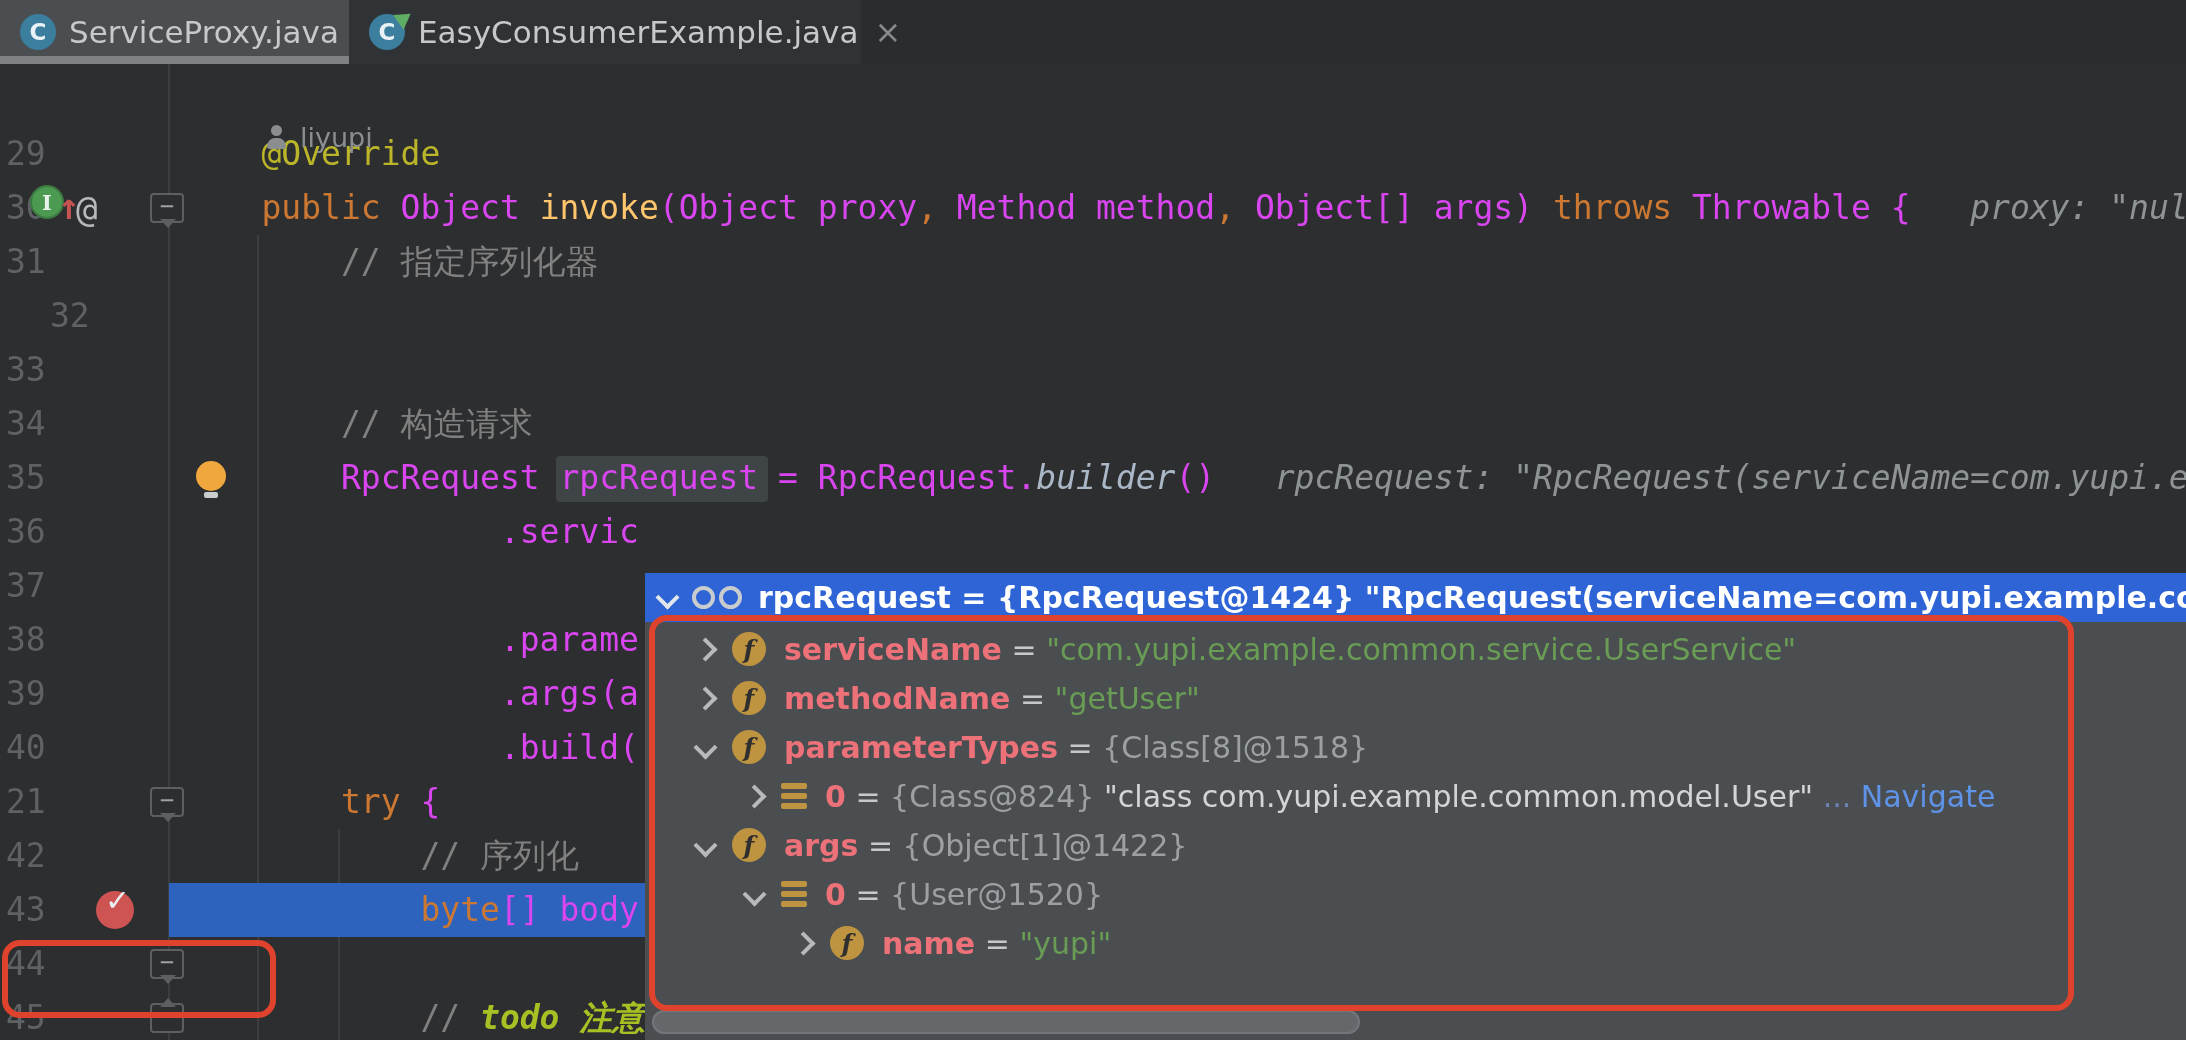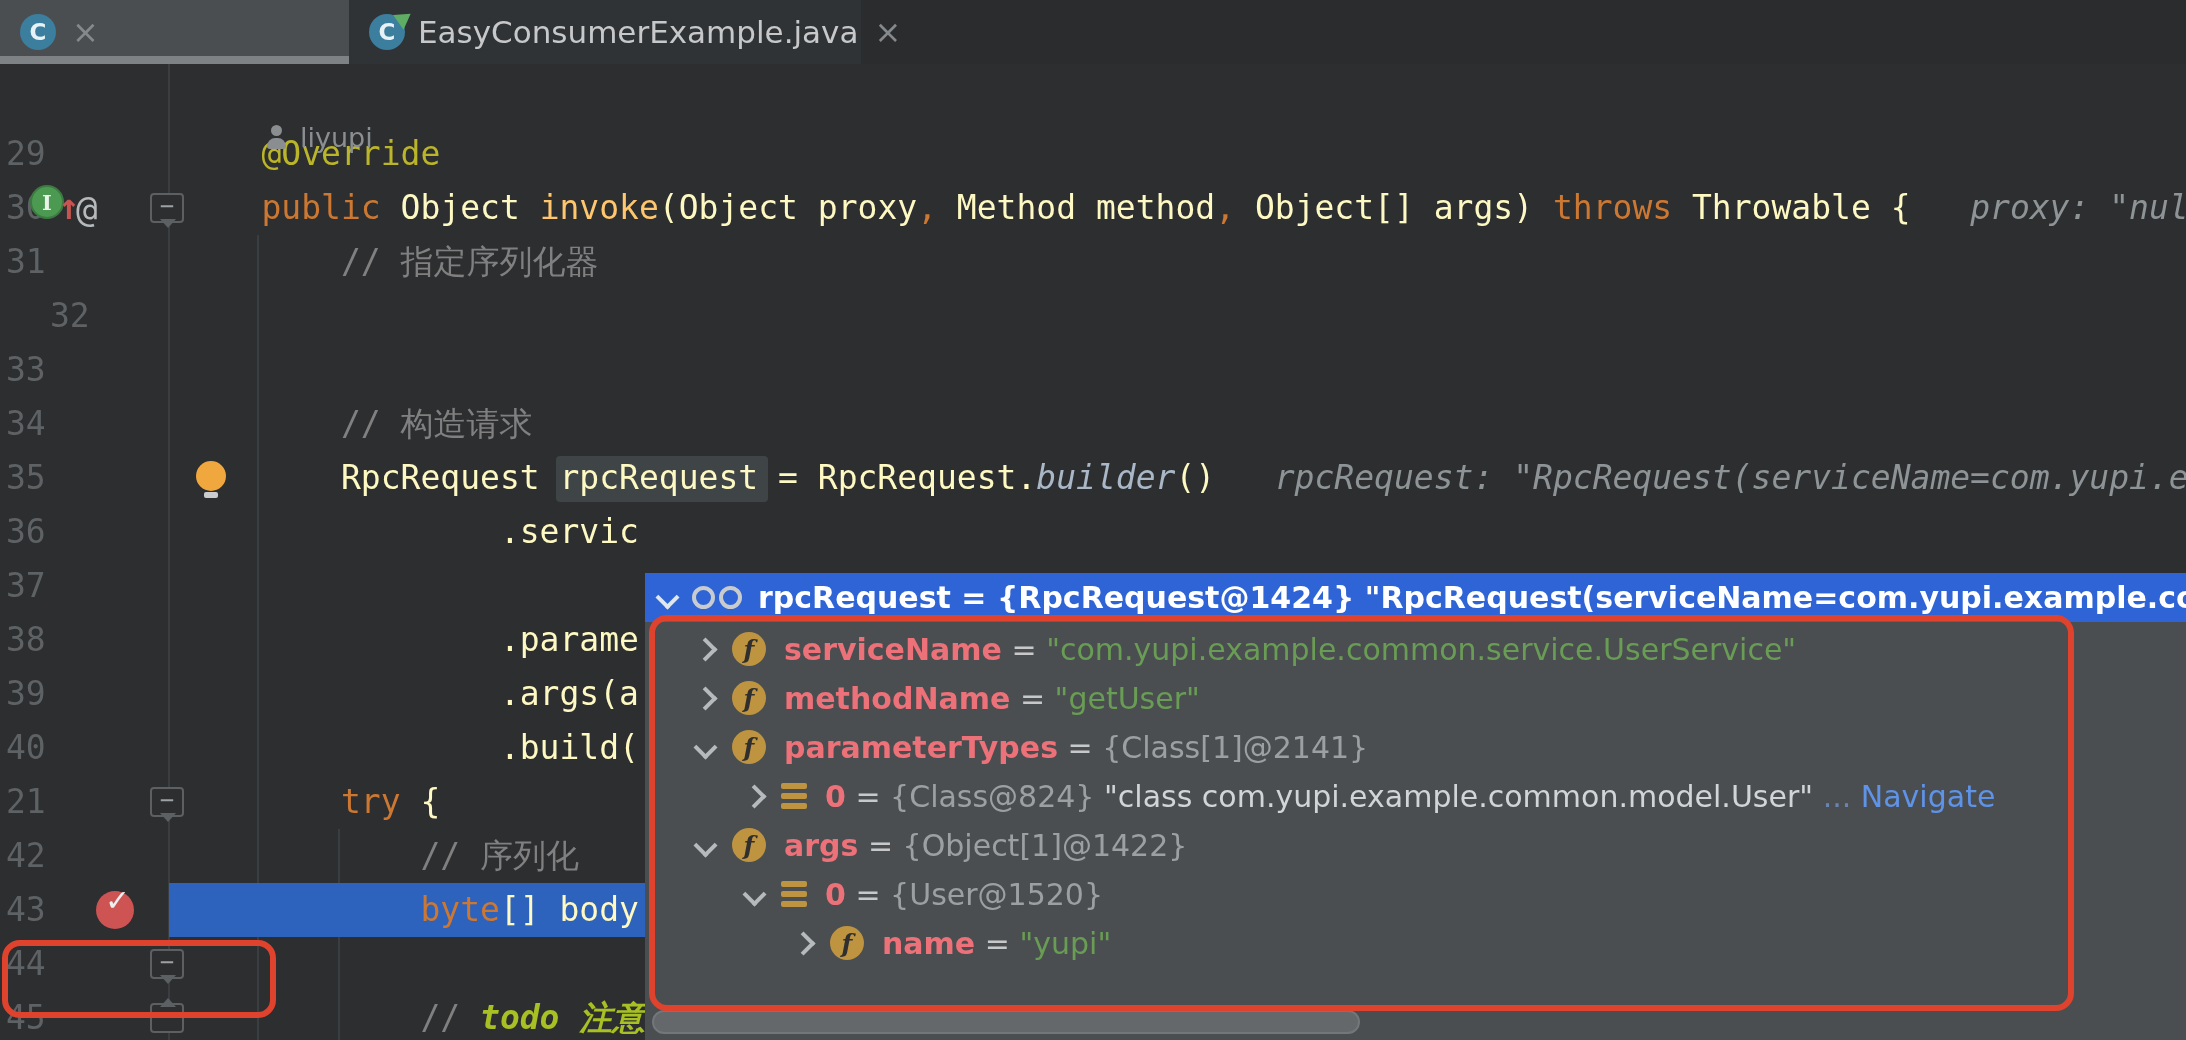--- a/index.html
+++ b/index.html
@@ -29,21 +29,21 @@
   .guide1{left:257px;top:171px;}
   .guide2{left:338px;top:765px;}
   .exec-line{position:absolute;left:169px;top:819px;height:54px;right:0;background:#2D62BD;z-index:1;}
   .ident-box{position:absolute;left:556px;top:392px;width:212px;height:46px;background:#3F4447;border-radius:4px;z-index:1;}
   #code-lines{position:absolute;inset:0;z-index:2;}
   .num{position:absolute;left:6px;width:60px;font-size:33px;line-height:54px;color:#5E6264;}
   .codeline{position:absolute;left:182px;white-space:pre;font-size:33px;line-height:54px;color:#A9B7C6;}
   .tk-kw{color:#CC7832;}
   .tk-ann{color:#BBB529;}
   .tk-mn{color:#FFC66D;}
-  .tk-def{color:#fef9c3;}
+  .tk-def{color:#d946ef;}
   .tk-defi{color:#A9B7C6;font-style:italic;}
   .tk-cmt{color:#808080;}
   .tk-todo{color:#A8C023;font-style:italic;font-weight:bold;}
   .tk-h{color:#8E9396;font-style:italic;}
   .author{position:absolute;left:264px;top:46px;height:54px;display:flex;align-items:center;gap:10px;
     font-family:"DejaVu Sans",sans-serif;font-size:27px;color:#8A8E91;z-index:2;}
   .person{position:relative;width:26px;height:26px;}
   .person::before{content:'';position:absolute;left:7px;top:1px;width:11px;height:11px;border-radius:50%;background:#8A8E91;}
   .person::after{content:'';position:absolute;left:3px;top:14px;width:19px;height:11px;border-radius:9px 9px 3px 3px;background:#8A8E91;}
 
@@ -103,20 +103,21 @@
 </head>
 <body>
 
 <div class="screen">
 
   <div class="tabbar">
     <div class="tab t1">
       <span class="cicon">
           <span>C</span>
         </span>
+      <span class="tab-label">ServiceProxy.java</span>
       <span class="tab-close">×</span>
     </div>
     <div class="tab t2">
       <span class="cicon">
           <span>C</span>
           <span class="runbadge"></span>
         </span>
       <span class="tab-label">EasyConsumerExample.java</span>
       <span class="tab-close">×</span>
     </div>
@@ -194,21 +195,21 @@
             <span><span class="vname">serviceName</span><span class="veq"> = </span><span class="v-str">"com.yupi.example.common.service.UserService"</span></span>
           </div>
           <div class="trow" style="top: 52px; padding-left: 52px;">
             <span class="cv r"></span>
             <span class="ficon">f</span>
             <span><span class="vname">methodName</span><span class="veq"> = </span><span class="v-str">"getUser"</span></span>
           </div>
           <div class="trow" style="top: 101px; padding-left: 52px;">
             <span class="cv d"></span>
             <span class="ficon">f</span>
-            <span><span class="vname">parameterTypes</span><span class="veq"> = </span><span class="v-ref">{Class[1]@2141}</span></span>
+            <span><span class="vname">parameterTypes</span><span class="veq"> = </span><span class="v-ref">{Class[8]@1518}</span></span>
           </div>
           <div class="trow" style="top: 150px; padding-left: 101px;">
             <span class="cv r"></span>
             <span class="aicon">
               <i></i>
               <i></i>
               <i></i>
             </span>
             <span><span class="vname">0</span><span class="veq"> = </span><span class="v-ref">{Class@824} </span><span class="v-pln">"class com.yupi.example.common.model.User"</span><span class="v-dots"> ...</span><span class="v-lnk"> Navigate</span></span>
           </div>

